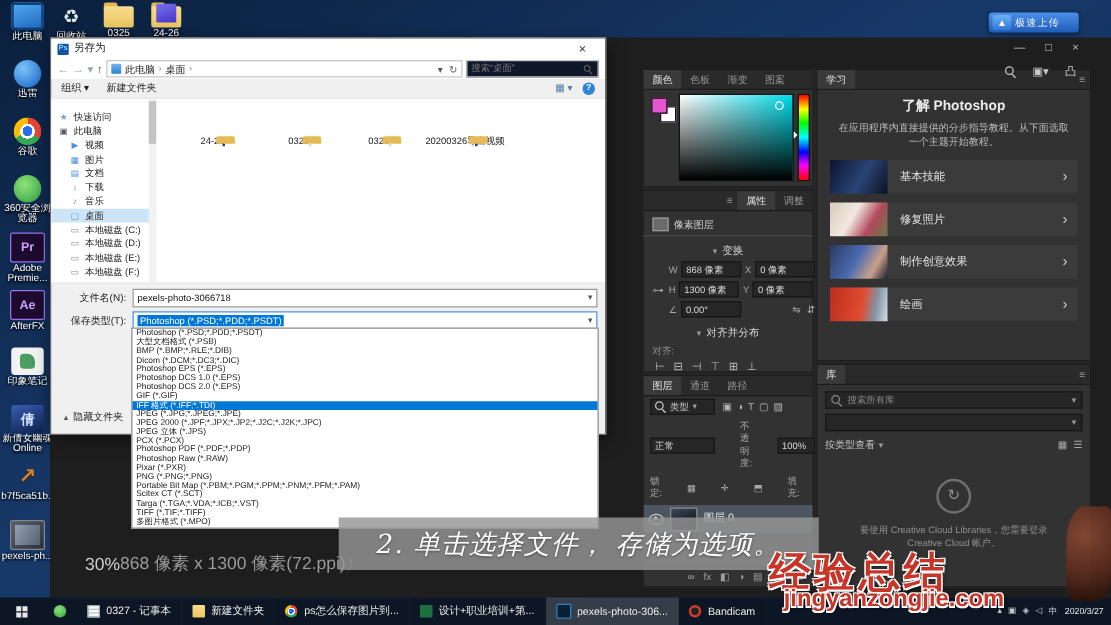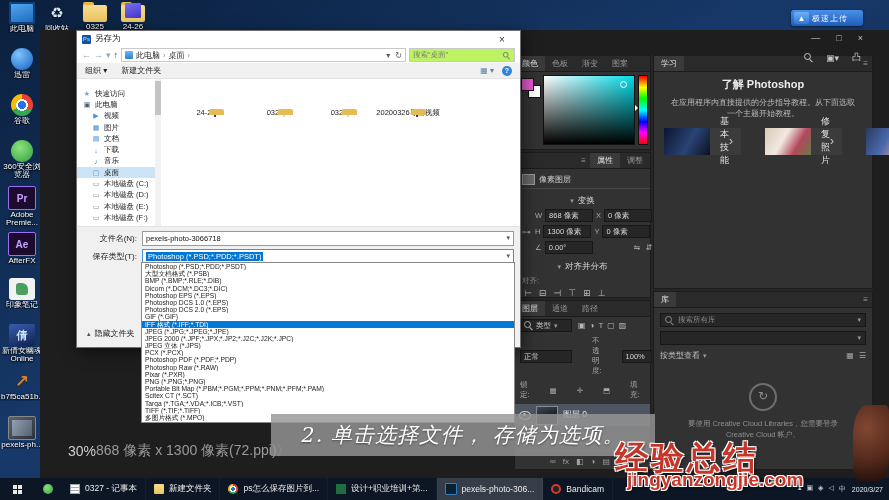--- a/index.html
+++ b/index.html
@@ -108,21 +108,21 @@
   .eye{width:10px;height:7px;border:1px solid #d0d0d0;border-radius:50%;position:relative;}
   .eye::after{content:"";position:absolute;left:3px;top:1.5px;width:3px;height:3px;background:#d0d0d0;border-radius:50%;}
   .l-thumb{width:20px;height:17px;border:1px solid #888;background:linear-gradient(160deg,#3d4b5c,#13161c 70%);}
   .l-name{color:#e8e8e8;font-size:8.5px;}
   .lp-bottom{position:absolute;left:0;right:0;bottom:0;height:15px;border-top:1px solid #262626;
     display:flex;justify-content:flex-end;gap:7px;align-items:center;padding:0 8px;color:#9f9f9f;font-size:8px;}
 
   
   .learn-title{margin-top:5px;text-align:center;color:#ececec;font-size:11px;font-weight:bold;}
   .learn-desc{margin:6px 14px 8px;text-align:center;color:#bdbdbd;font-size:8px;line-height:1.35;}
-  .cards{padding:0 10px;display:flex;flex-direction:row;gap:24px;align-items:flex-end;}
+  .cards{padding:0 10px;display:flex;flex-direction:column;gap:7px;}
   .card{height:27px;background:#3b3b3b;display:flex;align-items:center;cursor:pointer;}
   .thumb{width:46px;height:27px;flex:none;}
   .th-basic{background:linear-gradient(120deg,#0a1430,#2a4474 55%,#0c1022);}
   .th-retouch{background:linear-gradient(120deg,#d9c9b9,#f1e9e1 40%,#b2485c 70%,#687a48);}
   .th-creative{background:linear-gradient(120deg,#2a3a5e,#4a6ab0 45%,#c9a08a 75%,#141e2c);}
   .th-paint{background:linear-gradient(100deg,#b92f1f,#e14a30 55%,#8494a4 78%,#d4dce4);}
   .card-label{flex:1;padding-left:10px;color:#e4e4e4;font-size:9px;}
   .card-chev{color:#cccccc;font-size:12px;padding-right:8px;}
 
   
@@ -133,33 +133,33 @@
     color:#8a8a8a;font-size:7.5px;padding:0 4px;}
   .lib-combo .chev{margin-left:auto;}
   .lib-view{margin:5px 6px 0;display:flex;align-items:center;color:#c2c2c2;font-size:8px;gap:3px;}
   .lib-view .vics{margin-left:auto;display:flex;gap:5px;color:#a8a8a8;font-size:8px;}
   .sync-circle{width:24px;height:24px;border:2px solid #6e6e6e;border-radius:50%;margin:22px auto 8px;
     color:#8f8f8f;font-size:12px;text-align:center;line-height:22px;}
   .lib-msg{margin:0 22px;text-align:center;color:#8f8f8f;font-size:7.5px;line-height:1.4;}
 
   
   .dlg{position:absolute;left:40px;top:30px;width:443px;height:316px;background:#f0f0f0;
-    border:1px solid #6e6e6e;z-index:20;box-shadow:2px 4px 14px rgba(0,0,0,.55);font-size:8.5px;color:#1a1a1a;margin-left:36px;}
+    border:1px solid #6e6e6e;z-index:20;box-shadow:2px 4px 14px rgba(0,0,0,.55);font-size:8.5px;color:#1a1a1a;}
   .dlg-title{height:16px;background:#fff;display:flex;align-items:center;padding:0 5px;gap:4px;}
   .dlg-appic{width:9px;height:9px;background:#15539e;color:#7ecbff;font-size:6px;font-weight:bold;
     display:flex;align-items:center;justify-content:center;border-radius:1px;}
   .dlg-close{margin-left:auto;width:26px;text-align:center;color:#333;font-size:10px;cursor:pointer;}
   .dlg-nav{height:16px;background:#fff;display:flex;align-items:center;gap:3px;padding:0 5px;}
   .nav-arrow{color:#9aa7b5;font-size:9px;}
   .nav-up{color:#3a3a3a;font-size:9px;}
   .bc{flex:1;height:12px;border:1px solid #c8c8c8;background:#fff;display:flex;align-items:center;gap:3px;padding:0 3px;font-size:8px;}
   .bc-ic{width:8px;height:8px;background:linear-gradient(#6fb6f2,#2d7fd0);border-radius:1px;}
   .bc-sep{color:#8a8a8a;font-size:7px;}
   .bc-tail{margin-left:auto;display:flex;gap:5px;color:#5a5a5a;font-size:8px;}
-  .srch{width:98px;height:12px;border:1px solid #c8c8c8;background:#bef264;display:flex;align-items:center;
+  .srch{width:98px;height:12px;border:1px solid #c8c8c8;background:#0f172a;display:flex;align-items:center;
     padding:0 3px;font-size:7.5px;color:#7a7a7a;gap:2px;}
   .srch .mag{margin-left:auto;color:#6a6a6a;transform:scale(.8);}
   .dlg-toolbar{height:15px;display:flex;align-items:center;gap:14px;padding:0 8px;font-size:8px;color:#222;}
   .tb-right{margin-left:auto;display:flex;align-items:center;gap:8px;}
   .view-ic{color:#5a7fa6;font-size:8px;}
   .help-ic{width:10px;height:10px;border-radius:50%;background:#2f84d8;color:#fff;font-size:7px;font-weight:bold;
     display:flex;align-items:center;justify-content:center;}
   .dlg-body{position:absolute;left:0;right:0;top:47px;height:147px;background:#fff;
     border-top:1px solid #e2e2e2;border-bottom:1px solid #e2e2e2;display:flex;overflow:hidden;}
   .dlg-side{width:84px;flex:none;padding-top:9px;position:relative;}

